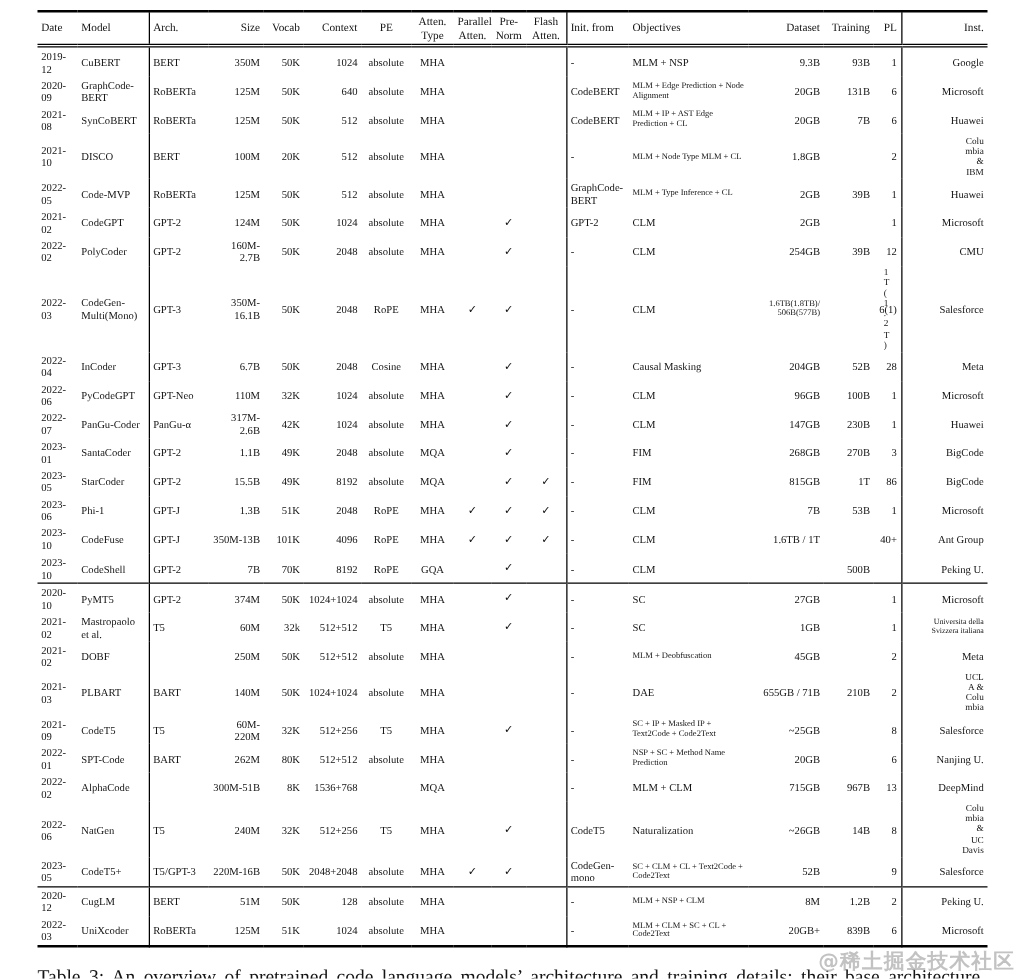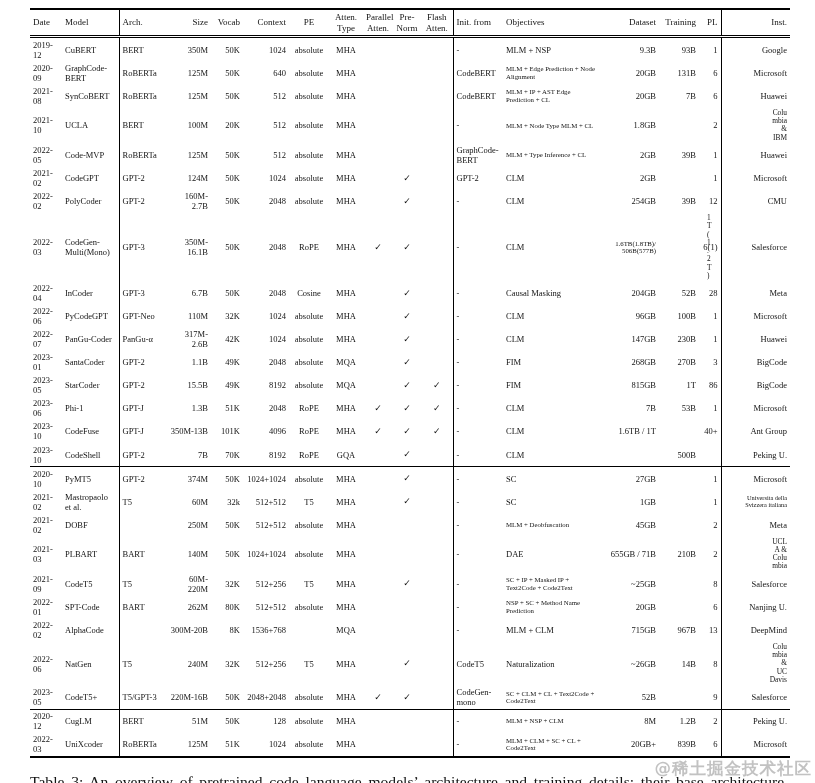--- a/index.html
+++ b/index.html
@@ -141,21 +141,21 @@
           <td class="ac vr"></td>
           <td class="al">CodeBERT</td>
           <td class="al xs">MLM + IP + AST Edge Prediction + CL</td>
           <td class="ar">20GB</td>
           <td class="ar">7B</td>
           <td class="ar vr">6</td>
           <td class="ar">Huawei</td>
         </tr>
         <tr>
           <td class="al">2021-10</td>
-          <td class="al vr">UCLA</td>
+          <td class="al vr">DISCO</td>
           <td class="al">BERT</td>
           <td class="ar">100M</td>
           <td class="ar">20K</td>
           <td class="ar">512</td>
           <td class="ac">absolute</td>
           <td class="ac">MHA</td>
           <td class="ac"></td>
           <td class="ac"></td>
           <td class="ac vr"></td>
           <td class="al">-</td>
@@ -504,21 +504,21 @@
           <td class="al xs">NSP + SC + Method Name Prediction</td>
           <td class="ar">20GB</td>
           <td class="ar"></td>
           <td class="ar vr">6</td>
           <td class="ar">Nanjing U.</td>
         </tr>
         <tr>
           <td class="al">2022-02</td>
           <td class="al vr">AlphaCode</td>
           <td class="al"></td>
-          <td class="ar">300M-20B</td>
+          <td class="ar">300M-51B</td>
           <td class="ar">8K</td>
           <td class="ar">1536+768</td>
           <td class="ac"></td>
           <td class="ac">MQA</td>
           <td class="ac"></td>
           <td class="ac"></td>
           <td class="ac vr"></td>
           <td class="al">-</td>
           <td class="al">MLM + CLM</td>
           <td class="ar">715GB</td>

